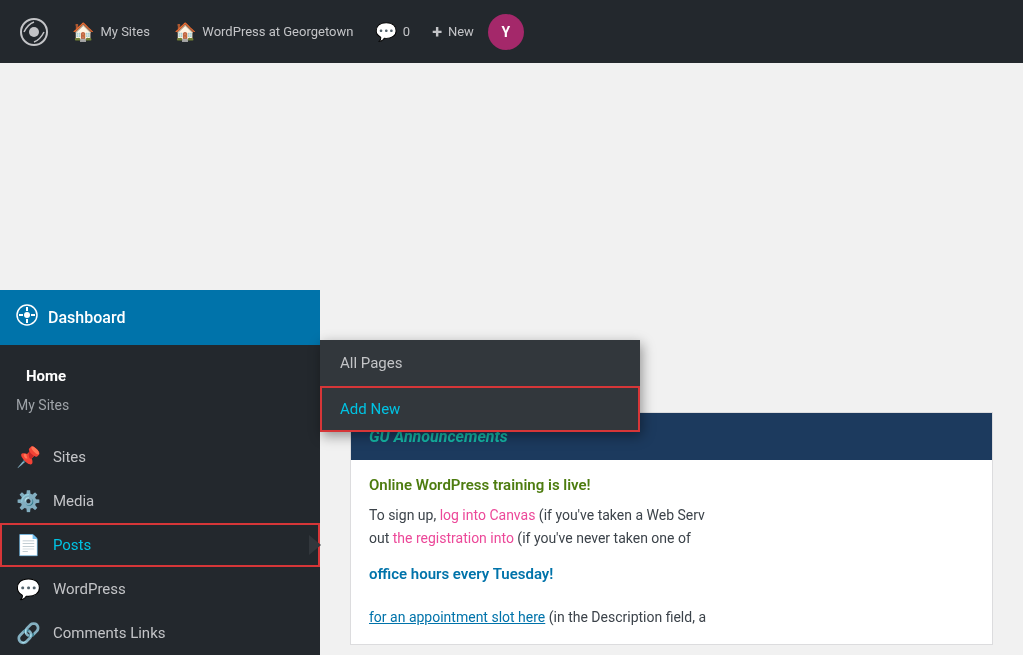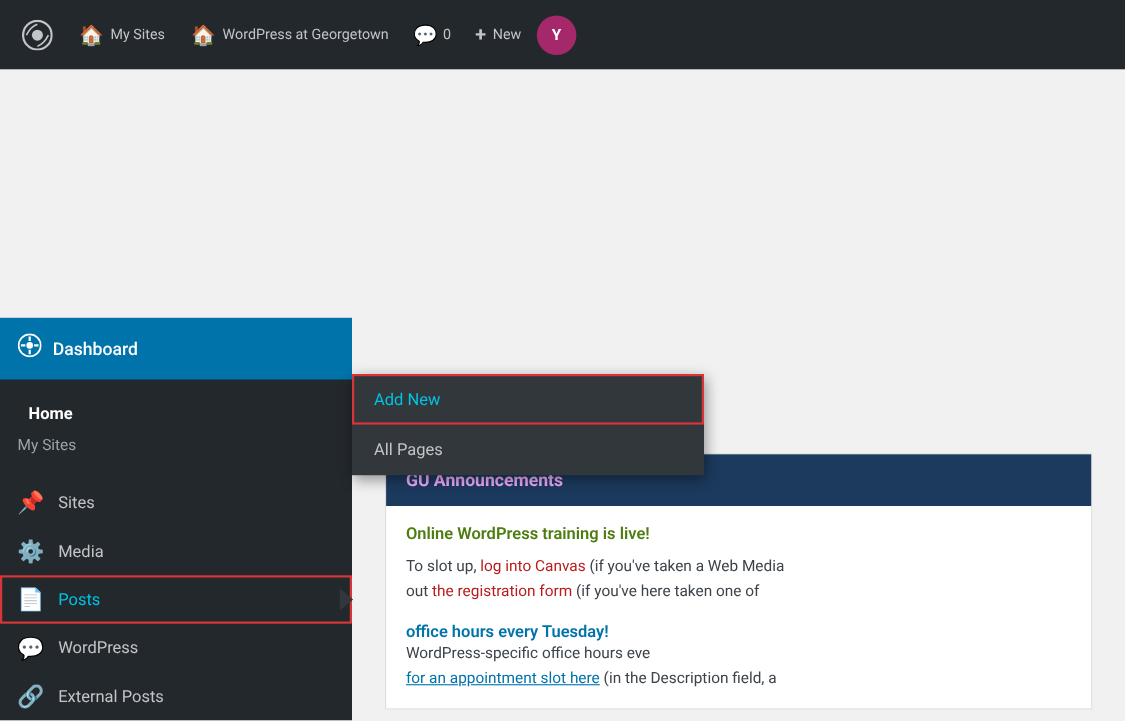--- a/index.html
+++ b/index.html
@@ -168,41 +168,42 @@
 
     
     .widget {
       margin: 10px 30px;
       background: #fff;
       border: 1px solid #dcdcde;
     }
     .widget-header {
       background: #1c3a5e;
       padding: 14px 18px;
-      color: #f0abfc;
+      color: #14b8a6;
       font-size: 16px;
       font-weight: 700;
+      font-style: italic;
     }
     .widget-content {
       padding: 16px 18px;
     }
     .announcement-title {
       color: #4d7c0f;
       font-size: 15px;
       font-weight: 600;
       margin-bottom: 10px;
       cursor: pointer;
     }
     .announcement-body {
       font-size: 14px;
       color: #3c434a;
       line-height: 1.6;
     }
     .announcement-body a {
-      color: #b91c1c;
+      color: #ec4899;
       text-decoration: none;
     }
 
     .office-hours-title {
       color: #0073aa;
       font-size: 15px;
       font-weight: 600;
       margin: 16px 0 0 0;
       cursor: pointer;
     }
@@ -307,53 +308,53 @@
       <div class="sidebar-arrow"></div>
     </div>
 
     <div class="sidebar-item">
       <span class="item-icon">💬</span>
       <span>WordPress</span>
     </div>
 
     <div class="sidebar-item">
       <span class="item-icon">🔗</span>
-      <span>External Posts</span>
+      <span>Comments Links</span>
     </div>
   </div>
 
   <div id="pages-dropdown">
+    <div class="dropdown-item">
+      <span>All Pages</span>
+    </div>
     <div class="dropdown-item add-new">
       <span>Add New</span>
-    </div>
-    <div class="dropdown-item">
-      <span>All Pages</span>
     </div>
   </div>
 
   <div id="content">
     <div class="content-header">
       <h1 class="page-title">Dashboard</h1>
     </div>
 
     <div class="widget">
       <div class="widget-header">
         <span>GU Announcements</span>
       </div>
       <div class="widget-content">
         <div class="announcement-title">Online WordPress training is live!</div>
         <div class="announcement-body">
-          <span>To slot up, </span><a href="#"><span>log into Canvas</span></a><span> (if you've taken a Web Media</span><br>
-          <span>out </span><a href="#"><span>the registration form</span></a><span> (if you've here taken one of</span>
+          <span>To sign up, </span><a href="#"><span>log into Canvas</span></a><span> (if you've taken a Web Serv</span><br>
+          <span>out </span><a href="#"><span>the registration into</span></a><span> (if you've never taken one of</span>
         </div>
 
         <div class="office-hours-title">
           <span>office hours every Tuesday!</span>
         </div>
         <div class="office-hours-body">
-          <span>WordPress-specific office hours eve</span><br>
+          <br>
           <a href="#"><span>for an appointment slot here</span></a><span> (in the Description field, a</span>
         </div>
       </div>
     </div>
   </div>
 
 </div>
 
 </body></html>

